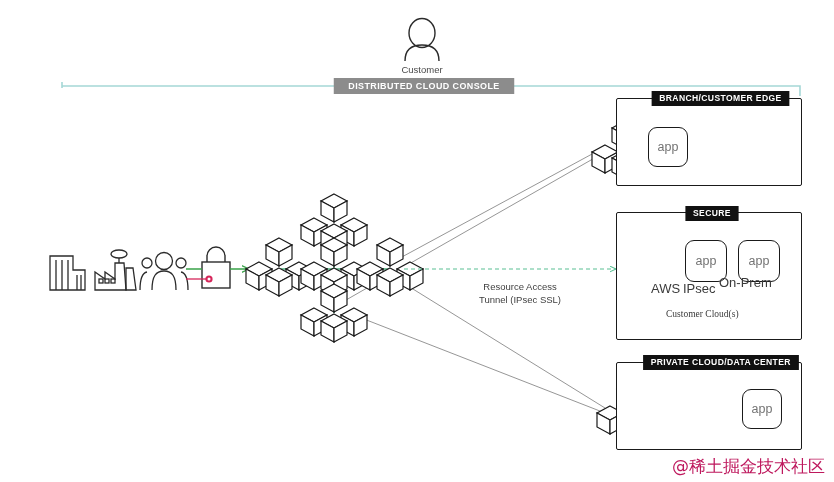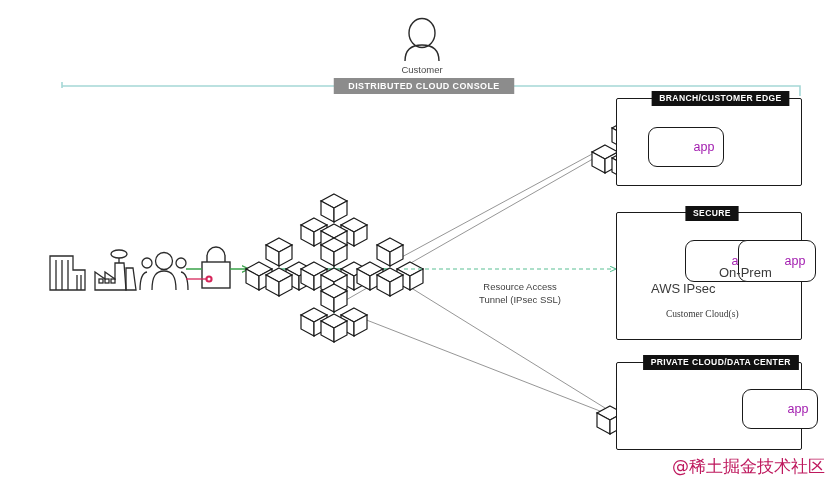--- a/index.html
+++ b/index.html
@@ -63,22 +63,21 @@
   
   .app-box{
     position:absolute;
     border:1.4px solid #1a1a1a;
     border-radius:9px;
     background:#fff;
     display:flex;
     align-items:center;
     justify-content:center;
     font-size:12.5px;
-    color:#a21caf;
-    padding-left:36px;
+    color:#737373;
   }
 
   .cloud-names{
     position:absolute;
     font-size:13px;
     color:#3a3a3a;
     white-space:nowrap;
   }
   .cloud-caption{
     position:absolute;
@@ -295,21 +294,21 @@
   <div class="group-box" style="left:616px; top:98px; width:184px; height:86px;"></div>
   <div class="group-title" style="left:648px; top:91px;">BRANCH/CUSTOMER EDGE</div>
   <div class="app-box" style="left:648px; top:127px; width:38px; height:38px;">app</div>
 
   <div class="group-box" style="left:616px; top:212px; width:184px; height:126px;"></div>
   <div class="group-title" style="left:684px; top:206px;">SECURE</div>
   <div class="app-box" style="left:685px; top:240px; width:40px; height:40px;">app</div>
   <div class="app-box" style="left:738px; top:240px; width:40px; height:40px;">app</div>
   <div class="cloud-names" style="left:651px; top:281px;">AWS</div>
   <div class="cloud-names" style="left:683px; top:281px;">IPsec</div>
-  <div class="cloud-names" style="left:719px; top:265px;">On-Prem</div>
+  <div class="cloud-names" style="left:719px; top:275px;">On-Prem</div>
   <div class="cloud-caption" style="left:666px; top:309px;">Customer Cloud(s)</div>
 
   <div class="group-box" style="left:616px; top:362px; width:184px; height:86px;"></div>
   <div class="group-title" style="left:639px; top:355px;">PRIVATE CLOUD/DATA CENTER</div>
   <div class="app-box" style="left:742px; top:389px; width:38px; height:38px;">app</div>
 
   <div class="tunnel-lbl" style="left:440px; top:280px; width:160px;">Resource Access</div>
   <div class="tunnel-lbl" style="left:440px; top:293px; width:160px;">Tunnel (IPsec SSL)</div>
 
 

